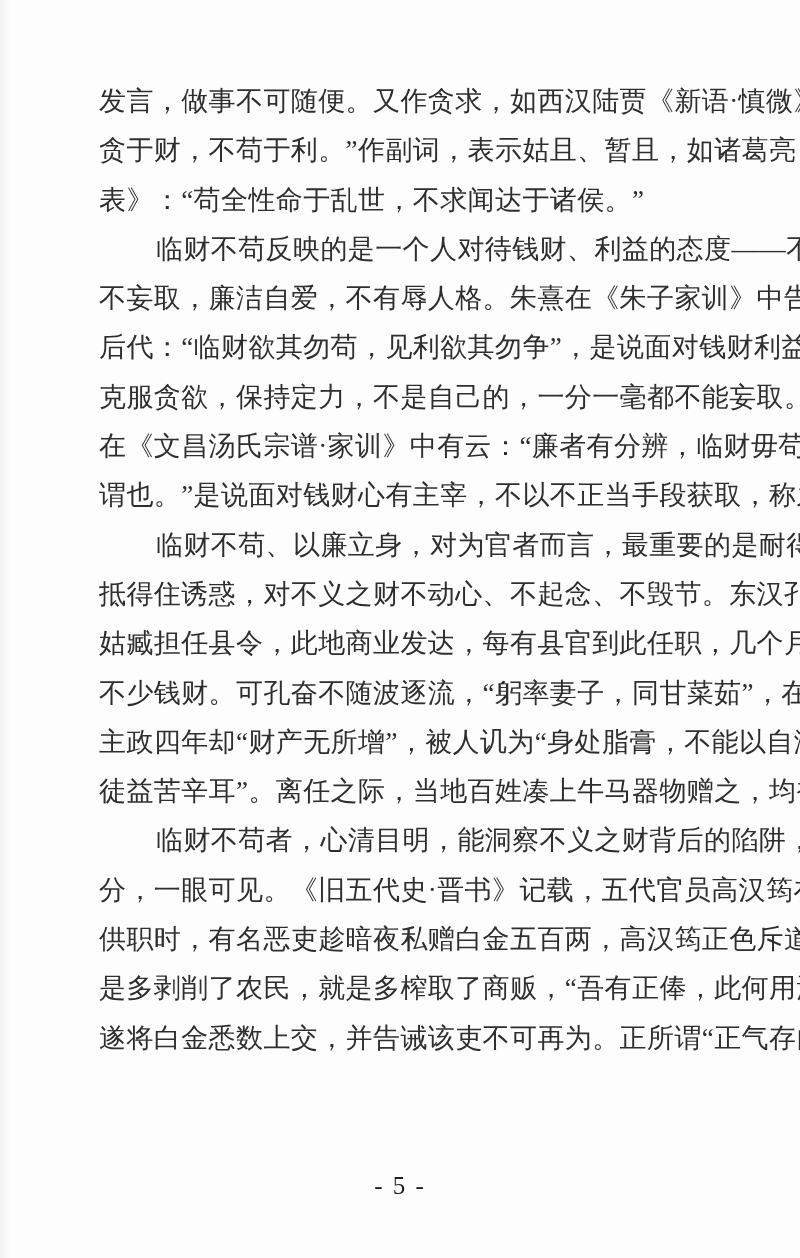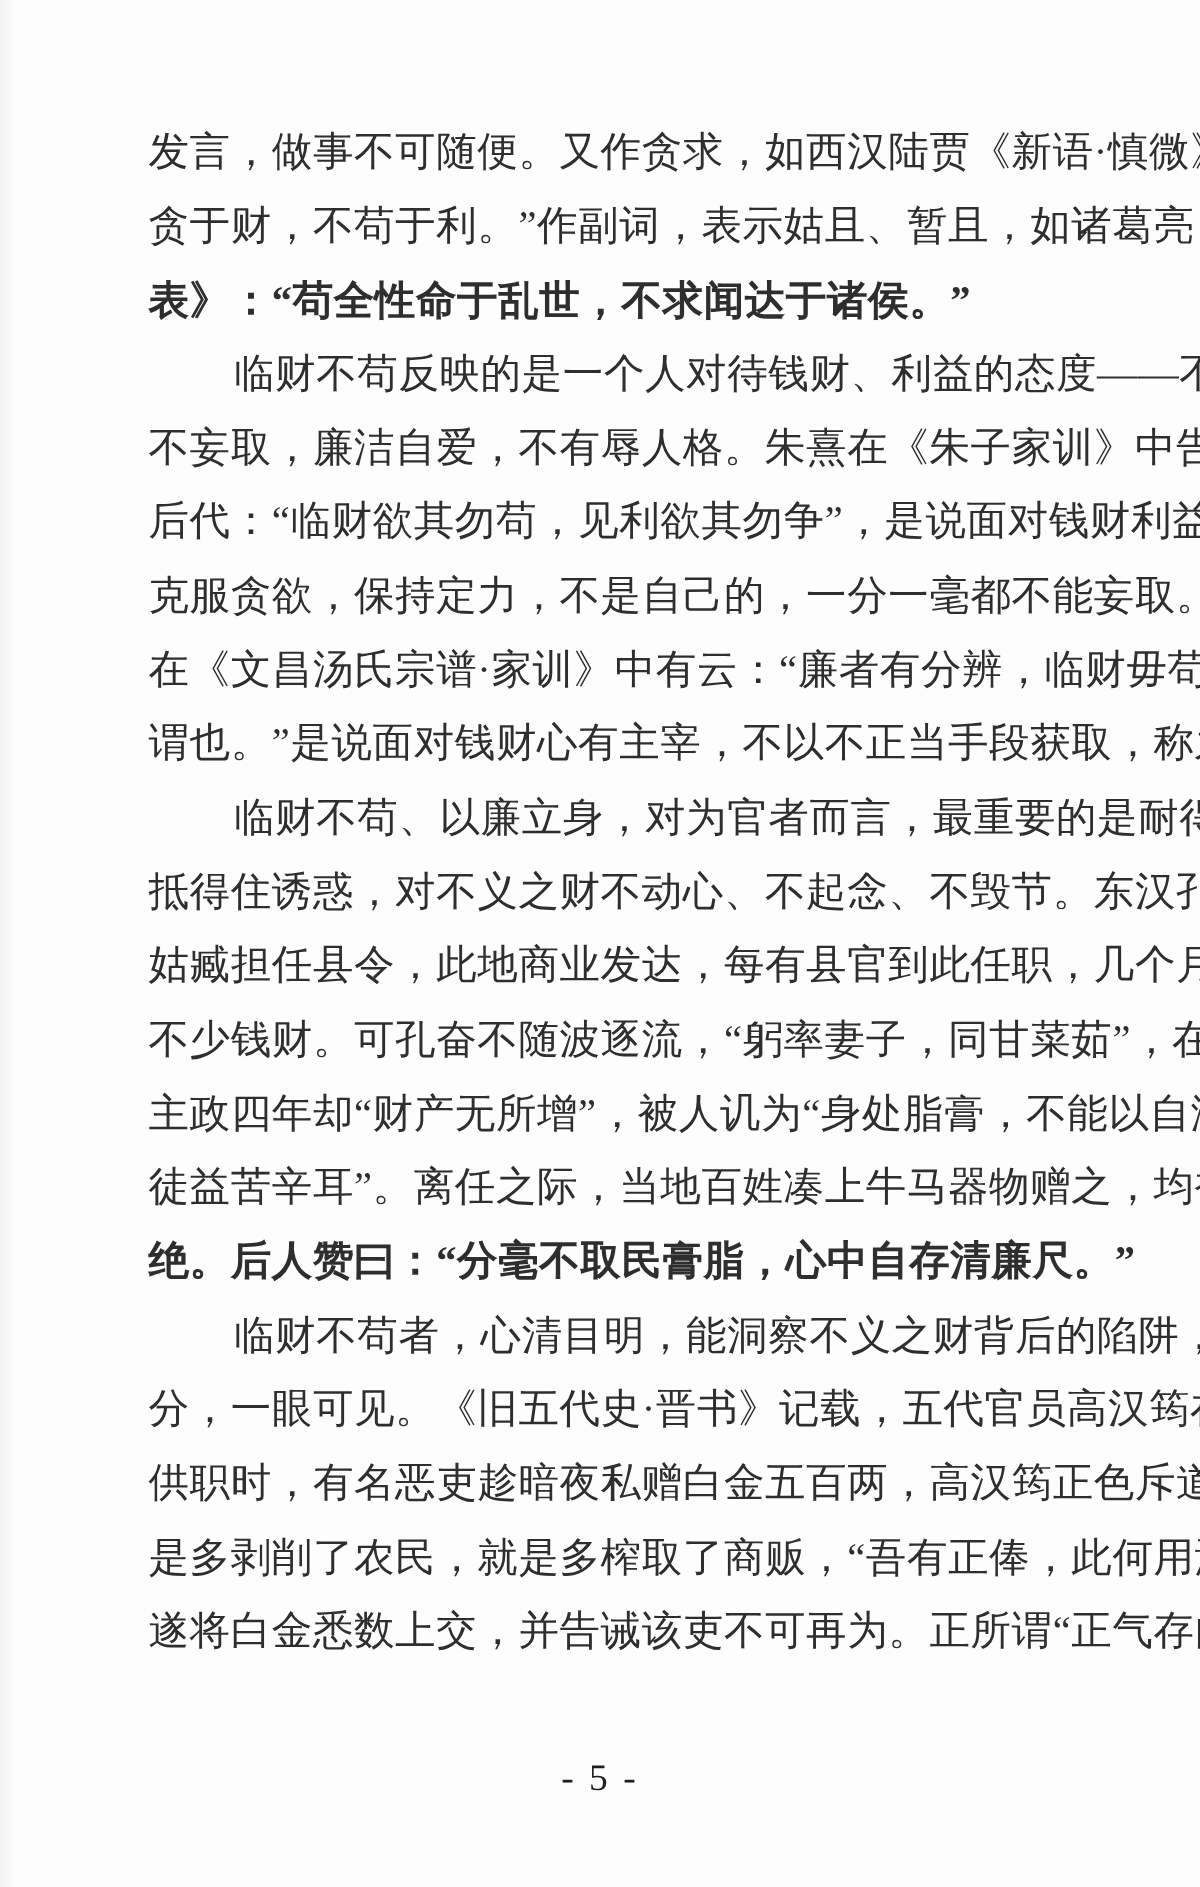--- a/index.html
+++ b/index.html
@@ -39,21 +39,20 @@
     white-space: nowrap;
     text-align: justify;
     text-align-last: justify;
     text-justify: inter-character;
     letter-spacing: 0.4px;
     font-weight: 400;
   }
   .line.short {
     text-align: center;
     text-align-last: left;
-    font-weight: bold;
   }
   .line.indent {
     text-indent: 57px;
   }
   .page-number {
     position: absolute;
     left: 0;
     top: 1172px;
     width: 800px;
     text-align: center;
@@ -81,21 +80,20 @@
     <div class="line">克服贪欲，保持定力，不是自己的，一分一毫都不能妄取。汤显祖</div>
     <div class="line">在《文昌汤氏宗谱·家训》中有云：“廉者有分辨，临财毋苟得之</div>
     <div class="line">谓也。”是说面对钱财心有主宰，不以不正当手段获取，称之为廉。</div>
 
     <div class="line indent">临财不苟、以廉立身，对为官者而言，最重要的是耐得住清贫、</div>
     <div class="line">抵得住诱惑，对不义之财不动心、不起念、不毁节。东汉孔奋曾在</div>
     <div class="line">姑臧担任县令，此地商业发达，每有县官到此任职，几个月便捞得</div>
     <div class="line">不少钱财。可孔奋不随波逐流，“躬率妻子，同甘菜茹”，在姑臧</div>
     <div class="line">主政四年却“财产无所增”，被人讥为“身处脂膏，不能以自润，</div>
     <div class="line">徒益苦辛耳”。离任之际，当地百姓凑上牛马器物赠之，均被他谢</div>
-    <div class="line short">绝。后人赞曰：“分毫不取民膏脂，心中自存清廉尺。”</div>
 
     <div class="line indent">临财不苟者，心清目明，能洞察不义之财背后的陷阱，黑白之</div>
     <div class="line">分，一眼可见。《旧五代史·晋书》记载，五代官员高汉筠在襄州</div>
     <div class="line">供职时，有名恶吏趁暗夜私赠白金五百两，高汉筠正色斥道：你不</div>
     <div class="line">是多剥削了农民，就是多榨取了商贩，“吾有正俸，此何用焉！”</div>
     <div class="line">遂将白金悉数上交，并告诫该吏不可再为。正所谓“正气存内、邪</div>
 
   </div>
 
   <div class="page-number">- 5 -</div>

